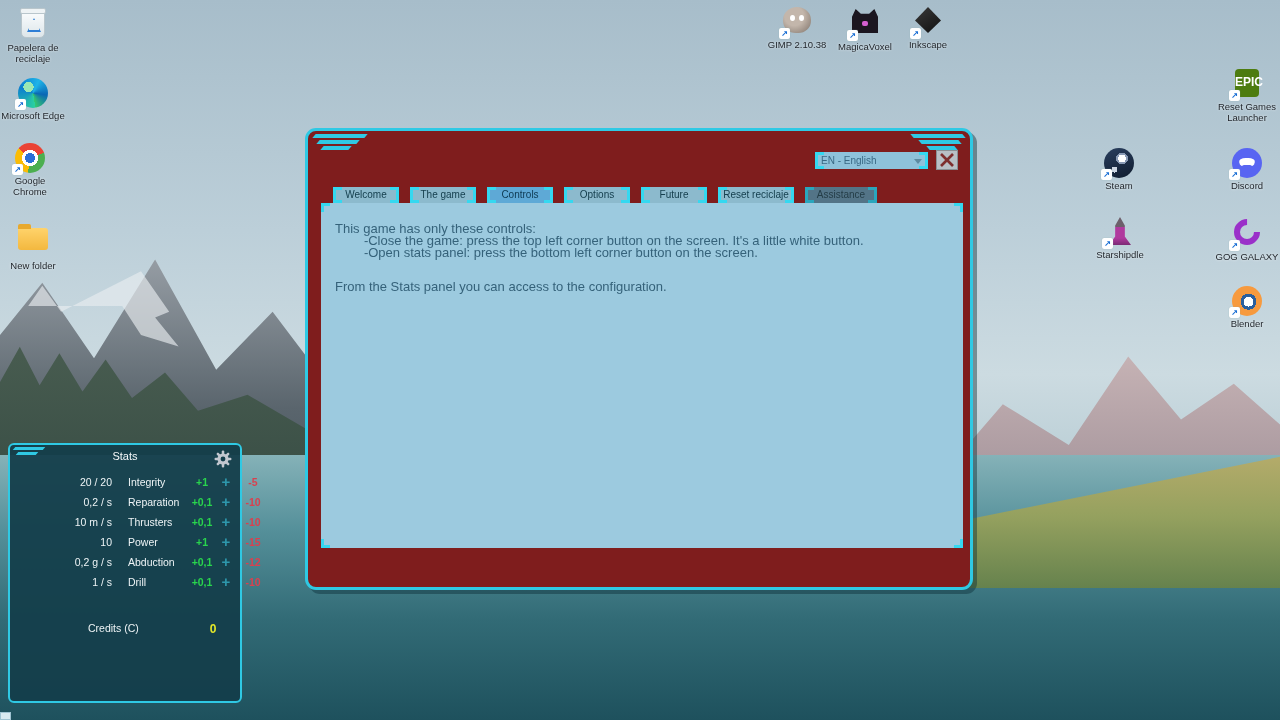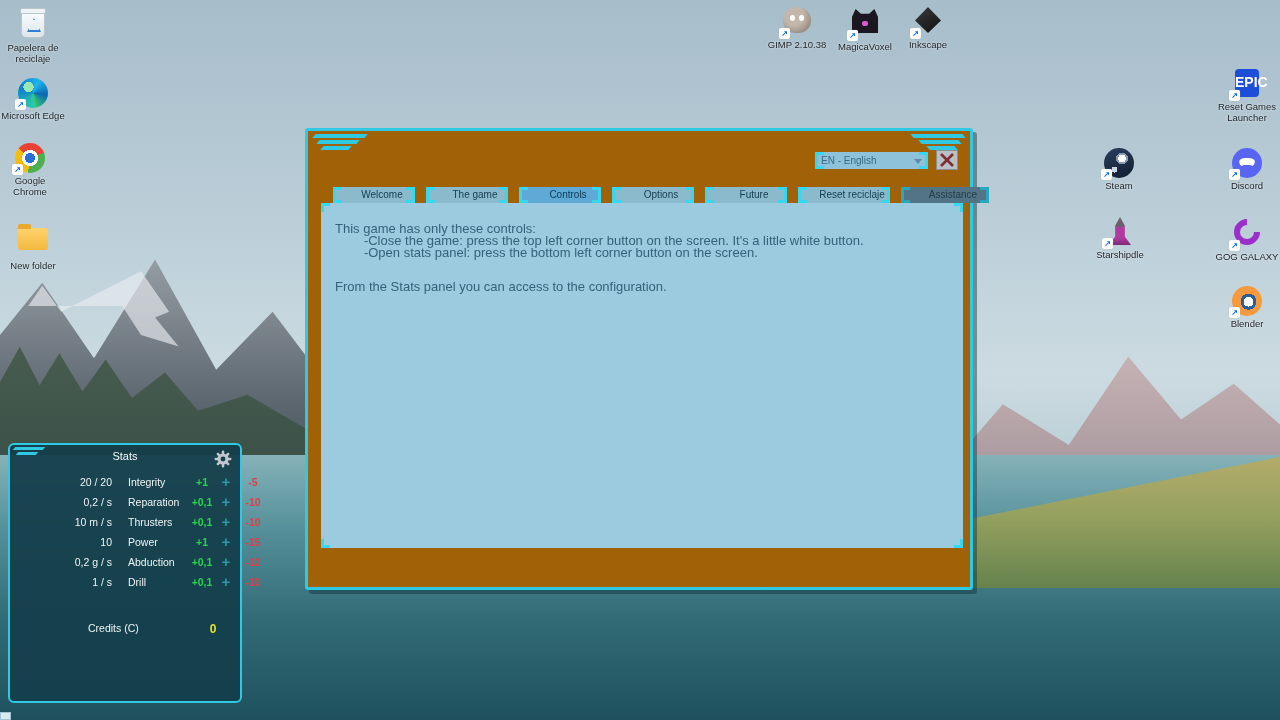--- a/index.html
+++ b/index.html
@@ -54,22 +54,22 @@
           background:#e8a92e;border-radius:2px 2px 0 0;}
   .ic-gimp{width:28px;height:26px;margin:2px auto 0;border-radius:50% 50% 46% 46%;
           background:radial-gradient(circle at 40% 35%,#c3b6ab 0 40%,#7d7168 100%);position:relative;}
   .ic-gimp::before{content:"";position:absolute;left:7px;top:8px;width:5px;height:6px;background:#fff;
           border-radius:50%;box-shadow:9px 0 0 #fff;}
   .ic-mv{width:26px;height:24px;margin:4px auto 0;background:#1b1620;
           clip-path:polygon(0 32%,14% 0,34% 20%,66% 20%,86% 0,100% 32%,100% 100%,0 100%);position:relative;}
   .ic-mv::before{content:"";position:absolute;left:10px;top:12px;width:6px;height:5px;background:#d45fd0;border-radius:2px;}
   .ic-ink{width:26px;height:26px;margin:2px auto 0;background:linear-gradient(145deg,#3a3a3a,#101010);
           clip-path:polygon(50% 0,100% 52%,50% 100%,0 52%);}
-  .ic-epic{width:24px;height:28px;margin:1px auto 0;background:#1d4ed8;border-radius:4px;
-          color:#fff;font-weight:bold;font-size:14px;line-height:26px;}
+  .ic-epic{width:24px;height:28px;margin:1px auto 0;background:#4d7c0f;border-radius:4px;
+          color:#fff;font-weight:bold;font-size:12px;line-height:26px;}
   .ic-steam{width:30px;height:30px;border-radius:50%;
           background:radial-gradient(circle at 60% 35%,#fff 0 4px,#8899b4 4px 6px,transparent 6px),
                      radial-gradient(circle at 35% 72%,#cdd6e2 0 3px,transparent 3px),
                      linear-gradient(160deg,#2a3f5f,#101c2e);}
   .ic-discord{width:30px;height:30px;border-radius:50%;background:#5865f2;position:relative;}
   .ic-discord::before{content:"";position:absolute;left:7px;top:10px;width:16px;height:9px;background:#fff;
           border-radius:45% 45% 55% 55%;clip-path:polygon(0 20%,20% 0,80% 0,100% 20%,95% 100%,70% 78%,30% 78%,5% 100%);}
   .ic-ship{width:22px;height:28px;margin:1px auto 0;position:relative;
           background:linear-gradient(180deg,#6d5f6b 0 35%,#b03a9e 35% 75%,#7c2a74 100%);
           clip-path:polygon(50% 0,72% 30%,72% 70%,100% 100%,0 100%,28% 70%,28% 30%);}
@@ -81,25 +81,25 @@
   
   .brk{--bk:#35d8f0;--fill:#8cbacd;position:relative;
     background-image:
       linear-gradient(var(--bk),var(--bk)),linear-gradient(var(--bk),var(--bk)),
       linear-gradient(var(--bk),var(--bk)),linear-gradient(var(--bk),var(--bk)),
       linear-gradient(var(--bk),var(--bk)),linear-gradient(var(--bk),var(--bk)),
       linear-gradient(var(--bk),var(--bk)),linear-gradient(var(--bk),var(--bk)),
       linear-gradient(var(--fill),var(--fill));
     background-position:left top,left top,right top,right top,left bottom,left bottom,right bottom,right bottom,center;
     background-size:9px 3px,3px 9px,9px 3px,3px 9px,9px 3px,3px 9px,9px 3px,3px 9px,100% 100%;
-    background-repeat:no-repeat;padding-left:16px;}
+    background-repeat:no-repeat;}
 
   
   .gwin{position:absolute;left:305px;top:128px;width:668px;height:462px;
-        background:#a16207;border:3px solid #2fc9e4;border-radius:3px;box-sizing:border-box;
+        background:#7f1d1d;border:3px solid #2fc9e4;border-radius:11px;box-sizing:border-box;
         box-shadow:4px 4px 0 rgba(14,48,58,.45);}
   .stair{position:absolute;height:4px;background:#2fc9e4;transform:skewX(-40deg);}
   .stair.r{transform:skewX(40deg);}
   .gw-s1{left:6px;top:3px;width:52px;} .gw-s2{left:10px;top:9px;width:40px;} .gw-s3{left:14px;top:15px;width:28px;}
   .gw-s4{right:6px;top:3px;width:52px;} .gw-s5{right:10px;top:9px;width:40px;} .gw-s6{right:14px;top:15px;width:28px;}
 
   .lang-select{position:absolute;left:507px;top:21px;width:113px;height:17px;--fill:#8ec2da;
         font-size:10px;color:#3a6a85;line-height:17px;padding:0 6px;box-sizing:border-box;cursor:pointer;}
   .lang-chevron{position:absolute;right:6px;top:7px;width:0;height:0;
         border-left:4px solid transparent;border-right:4px solid transparent;border-top:5px solid #5d8ba1;}

